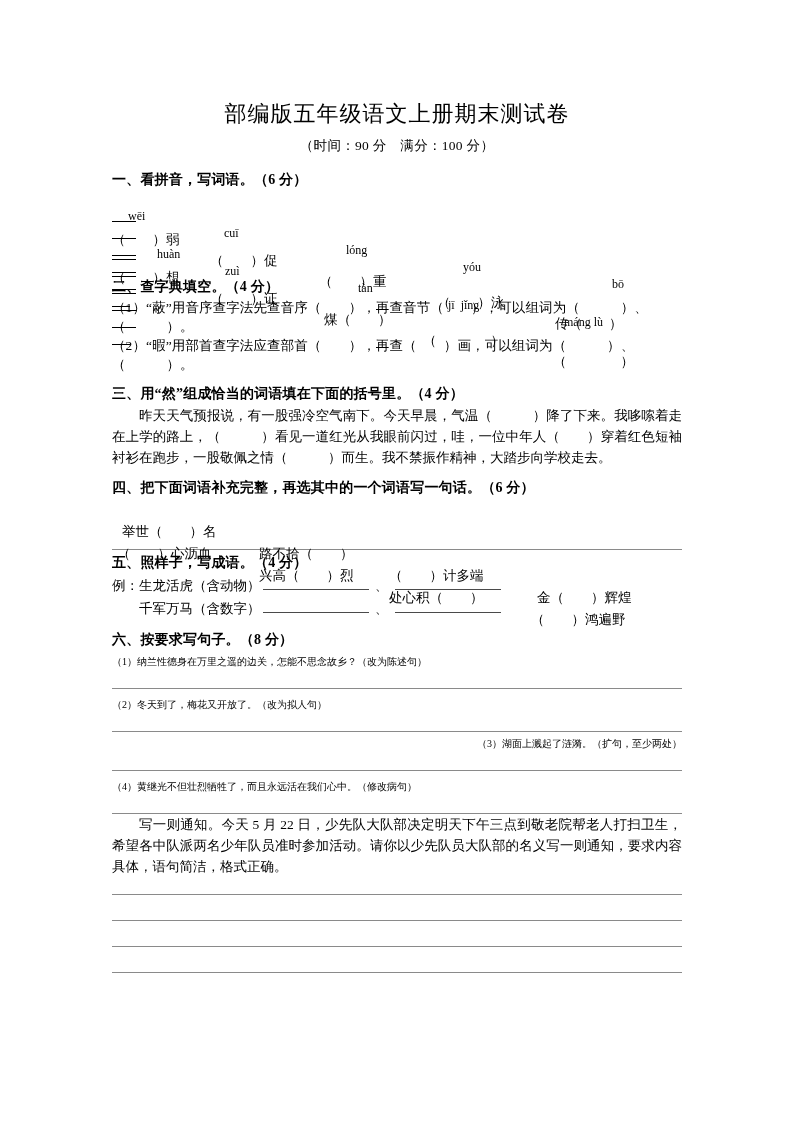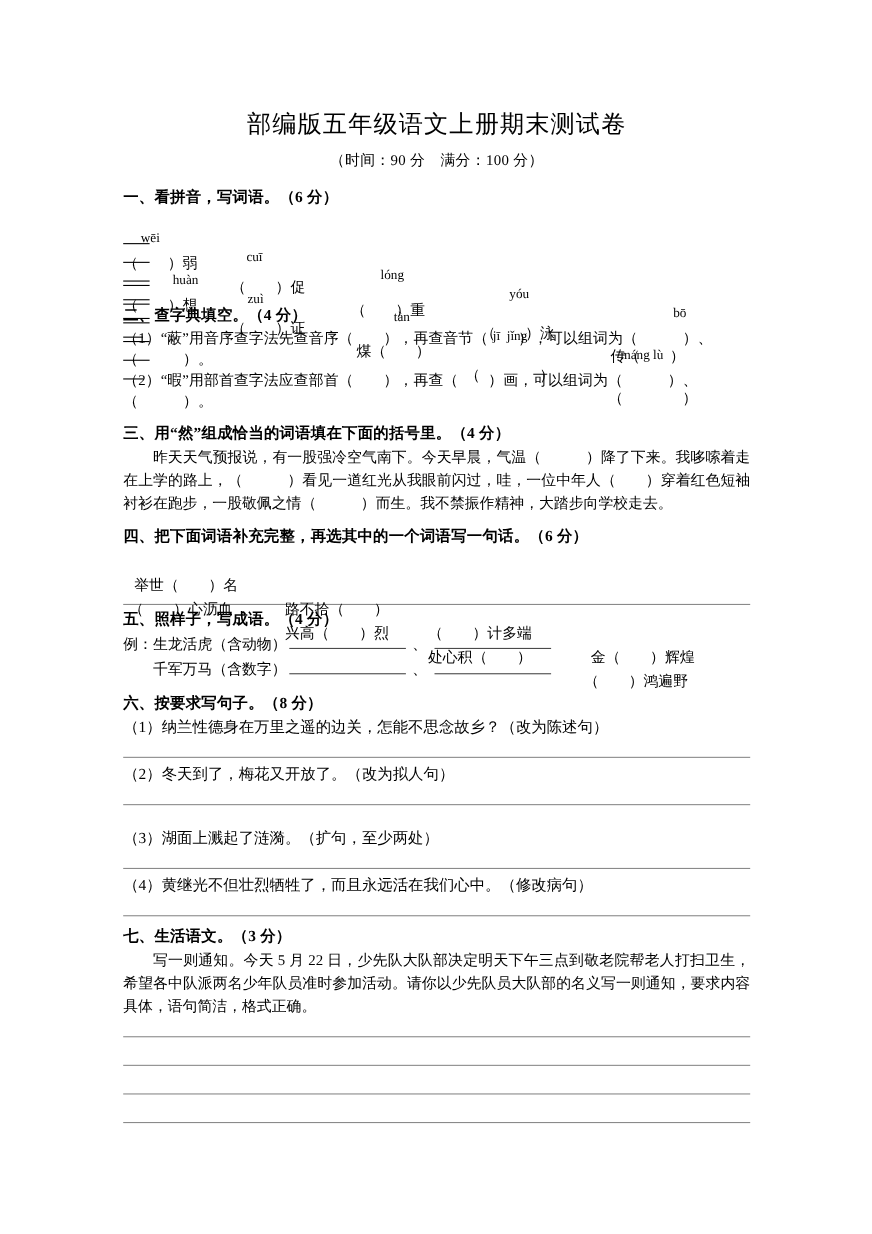--- a/index.html
+++ b/index.html
@@ -123,21 +123,21 @@
   }
   .sep { display: inline-block; width: 22px; text-align: center; }
 
   
   .ans-rule {
     border: 0;
     border-top: 1px solid #8a8a8a;
     width: 100%;
     margin: 0;
   }
-  .q-item { font-size: 14px; line-height: 21px; }
+  .q-item { font-size: 10px; line-height: 21px; }
   .q-gap-md { height: 16px; }
 
   .ans-block { margin-top: 17px; }
   .ans-block .ans-rule { margin-bottom: 25px; }
   .ans-block .ans-rule:last-child { margin-bottom: 0; }
 </style>
 </head>
 <body>
 
 <div class="page">
@@ -226,29 +226,28 @@
     <div class="sec-head tight">六、按要求写句子。（8 分）</div>
 
     <div class="q-item">（1）纳兰性德身在万里之遥的边关，怎能不思念故乡？（改为陈述句）</div>
     <div class="q-gap-md"></div>
     <hr class="ans-rule">
 
     <div class="q-item" style="margin-top:5px;">（2）冬天到了，梅花又开放了。（改为拟人句）</div>
     <div class="q-gap-md"></div>
     <hr class="ans-rule">
 
-    <div class="q-item" style="margin-top:20px;">（3）湖面上溅起了涟漪。（扩句，至少两处）</div>
+    <div class="q-item" style="margin-top:1px;text-align:right;">（3）湖面上溅起了涟漪。（扩句，至少两处）</div>
     <div class="q-gap-md"></div>
     <hr class="ans-rule">
 
     <div class="q-item" style="margin-top:5px;">（4）黄继光不但壮烈牺牲了，而且永远活在我们心中。（修改病句）</div>
     <div class="q-gap-md"></div>
     <hr class="ans-rule">
 
-    <div class="sec-head" style="margin-top:9px;">七、生活语文。（3 分）</div>
     <div class="para indent">写一则通知。今天 5 月 22 日，少先队大队部决定明天下午三点到敬老院帮老人打扫卫生，希望各中队派两名少年队员准时参加活动。请你以少先队员大队部的名义写一则通知，要求内容具体，语句简洁，格式正确。</div>
 
     <div class="ans-block">
       <hr class="ans-rule">
       <hr class="ans-rule">
       <hr class="ans-rule">
       <hr class="ans-rule">
     </div>
 
   </div>

